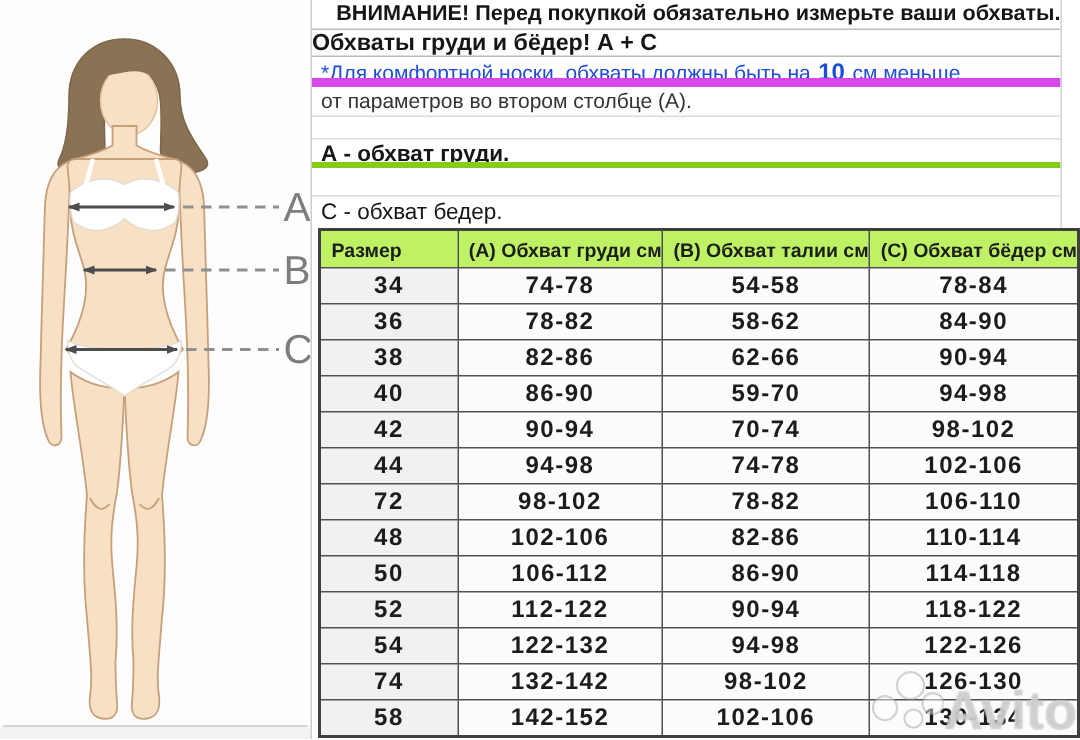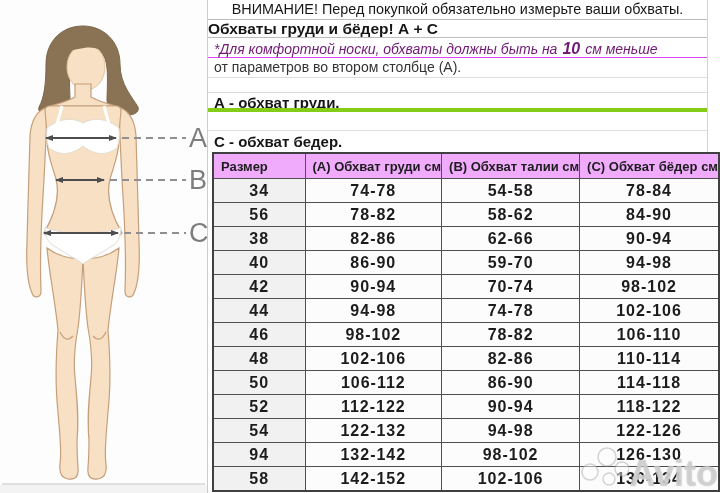--- a/index.html
+++ b/index.html
@@ -11,39 +11,39 @@
   
   .figure-panel {position:absolute; left:0; top:0; width:207px; height:493px; background:#fdfdfd;}
   .figure-panel svg {display:block;}
 
   
   .right-panel {
     position:absolute; left:207px; top:0; width:513px; height:493px;
     border-left:1px solid #cccccc; box-sizing:border-box; background:#ffffff;
   }
   .txt-row {position:absolute; left:0; width:499px; box-sizing:border-box; color:#161616; white-space:nowrap; overflow:hidden;}
-  .r1 {top:0;    height:20px; line-height:19px; text-align:center; font-weight:normal; font-size:14.4px; border-bottom:1px solid #bcbcbc;}
+  .r1 {top:0;    height:20px; line-height:19px; text-align:right; font-weight:bold; font-size:14.4px; border-bottom:1px solid #bcbcbc;}
   .r2 {top:20px; height:18px; line-height:18px; text-align:left; font-weight:bold; font-size:15.5px; border-bottom:1px solid #bcbcbc;}
-  .r3 {top:38px; height:20px; line-height:21px; padding-left:6px; font-size:14px; border-bottom:1px solid #d946ef; color:#701a75;font-style:italic;}
+  .r3 {top:38px; height:20px; line-height:21px; padding-left:6px; font-size:14px; border-bottom:6px solid #d946ef; color:#1d4ed8;}
   .r4 {top:58px; height:20px; line-height:19px; padding-left:6px; font-size:14px; border-bottom:1px solid #dcdcdc; color:#333;}
   .r5 {top:78px; height:15px; border-bottom:1px solid #dcdcdc;}
   .r6 {top:93px; height:19px; line-height:19px; padding-left:6px; font-weight:bold; font-size:15px; border-bottom:4px solid #84cc16;}
   .r7 {top:112px; height:19px; border-bottom:1px solid #dcdcdc;}
-  .r8 {top:131px; height:20px; line-height:21px; padding-left:6px; font-weight:bold; font-size:15px;}
+  .r8 {top:131px; height:20px; line-height:21px; padding-left:6px; font-weight:normal; font-size:15px;}
   .note-num {font-weight:bold; font-size:16px; padding:0 5px;}
   .vgrid {position:absolute; left:499px; top:0; width:1px; height:152px; background:#d4d4d4;}
 
   
   .size-table {
     position:absolute; left:4px; top:152px;
     border-collapse:collapse; table-layout:fixed;
     border:2px solid #404040; background:#fcfcfc;
   }
   .size-table th {
-    background:#f0abfc; font-size:13px; font-weight:bold; text-align:left;
+    background:#bef264; font-size:13px; font-weight:bold; text-align:left;
     padding:0 0 0 7px; height:24px; border:1px solid #505050; color:#1c1c1c;
     white-space:nowrap; overflow:hidden;
   }
   .size-table td {
     font-size:16px; font-weight:bold; text-align:center; height:23px;
     border:1px solid #505050; color:#1c1c1c; letter-spacing:1px; background:#fcfcfc;
     padding:0;
   }
   .size-table td:first-child {background:#f1f1f1;}
 
@@ -151,21 +151,21 @@
         </tr>
       </thead>
       <tbody>
           <tr>
             <td>34</td>
             <td>74-78</td>
             <td>54-58</td>
             <td>78-84</td>
           </tr>
           <tr>
-            <td>56</td>
+            <td>36</td>
             <td>78-82</td>
             <td>58-62</td>
             <td>84-90</td>
           </tr>
           <tr>
             <td>38</td>
             <td>82-86</td>
             <td>62-66</td>
             <td>90-94</td>
           </tr>
@@ -181,21 +181,21 @@
             <td>70-74</td>
             <td>98-102</td>
           </tr>
           <tr>
             <td>44</td>
             <td>94-98</td>
             <td>74-78</td>
             <td>102-106</td>
           </tr>
           <tr>
-            <td>46</td>
+            <td>72</td>
             <td>98-102</td>
             <td>78-82</td>
             <td>106-110</td>
           </tr>
           <tr>
             <td>48</td>
             <td>102-106</td>
             <td>82-86</td>
             <td>110-114</td>
           </tr>
@@ -211,21 +211,21 @@
             <td>90-94</td>
             <td>118-122</td>
           </tr>
           <tr>
             <td>54</td>
             <td>122-132</td>
             <td>94-98</td>
             <td>122-126</td>
           </tr>
           <tr>
-            <td>94</td>
+            <td>74</td>
             <td>132-142</td>
             <td>98-102</td>
             <td>126-130</td>
           </tr>
           <tr>
             <td>58</td>
             <td>142-152</td>
             <td>102-106</td>
             <td>130-134</td>
           </tr>

